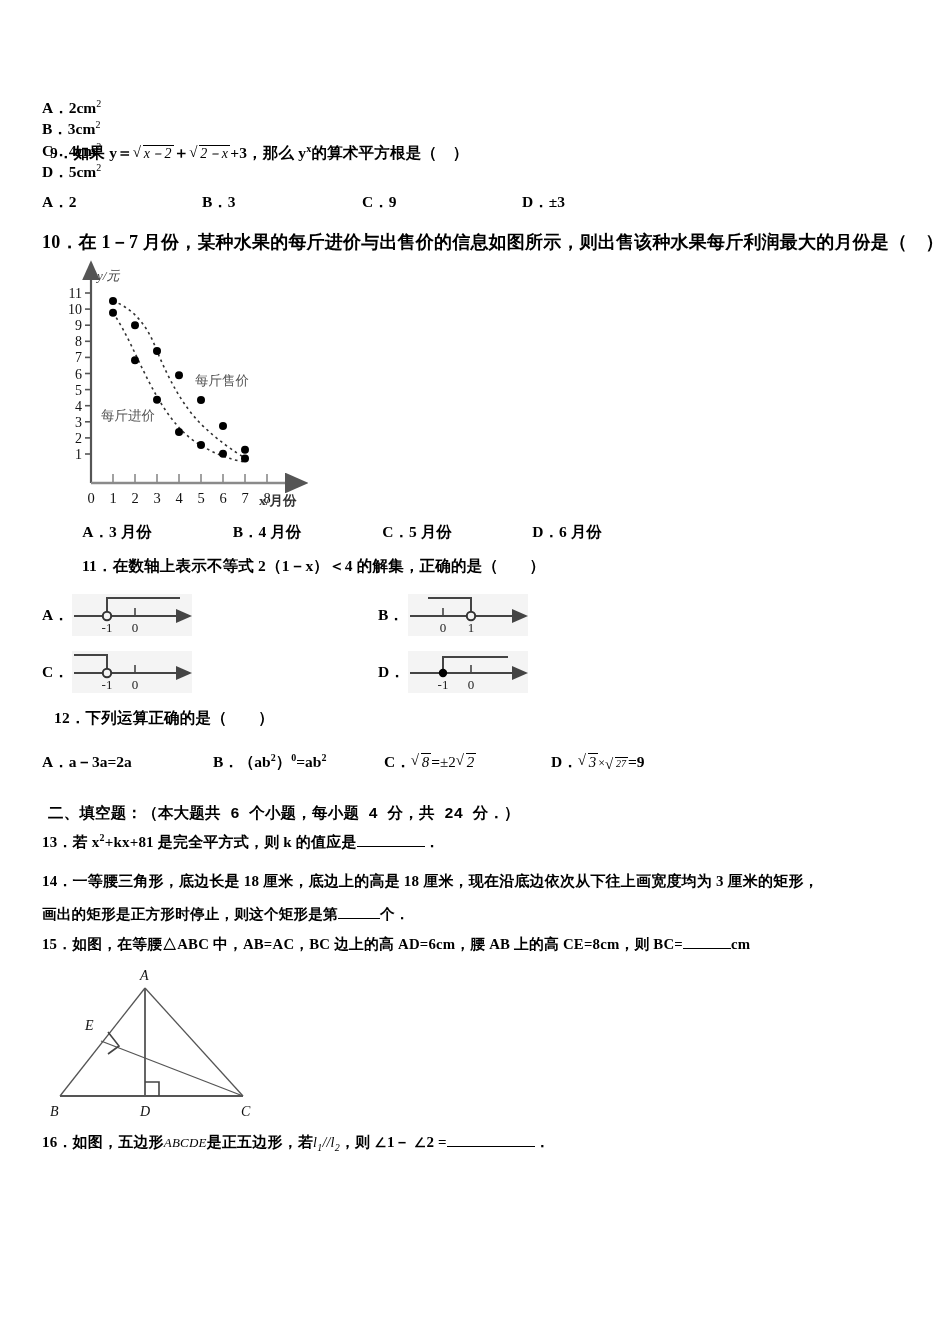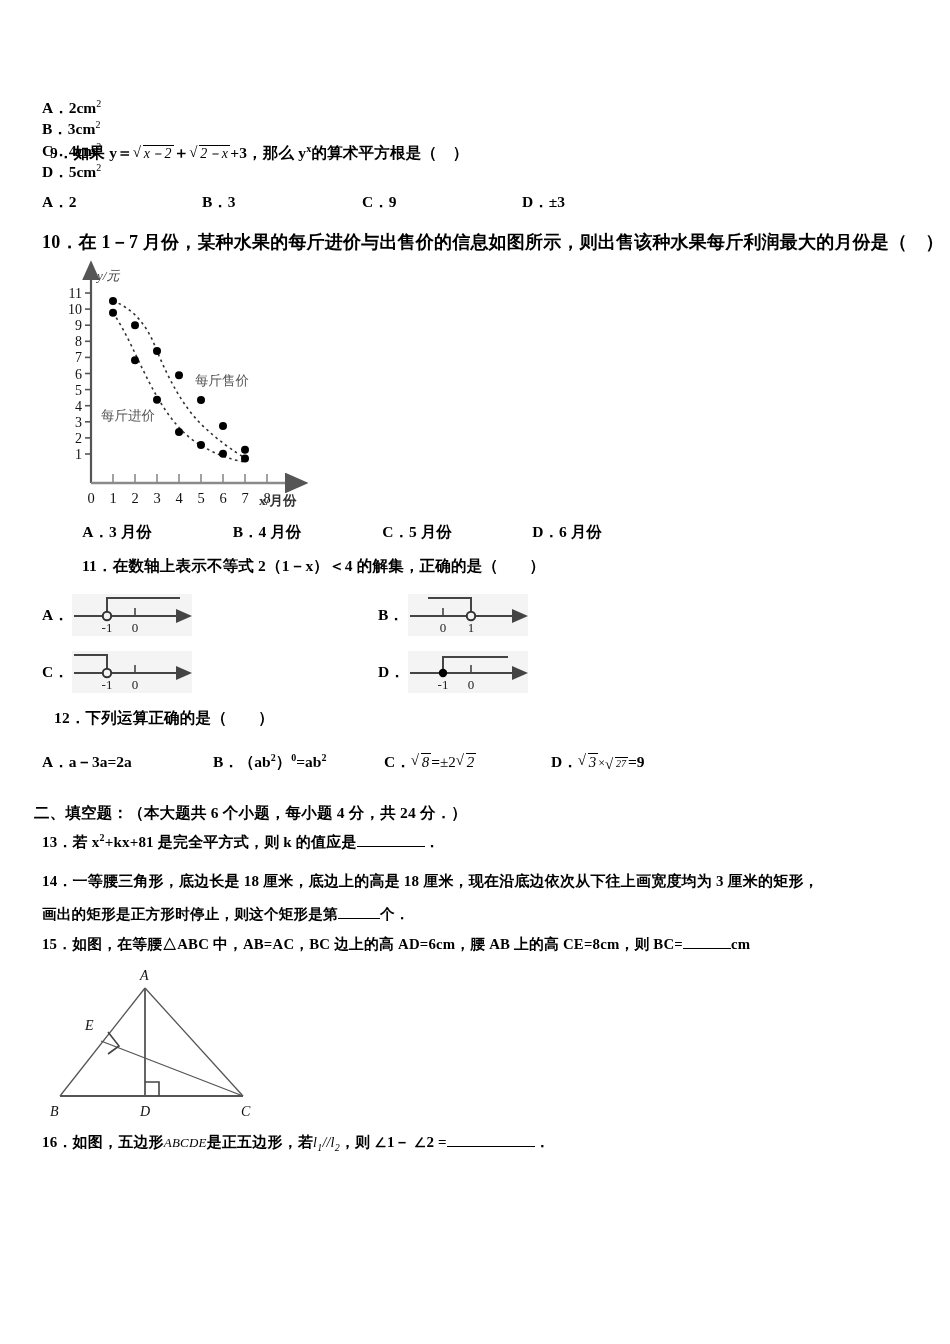--- a/index.html
+++ b/index.html
@@ -245,21 +245,21 @@
   <div class="ln opt" style="left:213px;top:752px;">
     <span>B．</span><span>（ab</span><span class="sup">2</span><span>）</span><span class="sup">0</span><span>=ab</span><span class="sup">2</span>
   </div>
   <div class="ln opt" style="left:384px;top:752px;">
     <span>C．</span><span class="rad" style="font-size:15px;"><span>8</span></span><span>=</span><span style="font-weight:normal;font-size:15px;">±2</span><span class="rad" style="font-size:15px;"><span>2</span></span>
   </div>
   <div class="ln opt" style="left:551px;top:752px;">
     <span>D．</span><span class="rad" style="font-size:15px;"><span>3</span></span><span style="font-weight:normal;font-size:12px;">×</span><span class="rad" style="font-size:10px;"><span>27</span></span><span>=9</span>
   </div>
 
-  <div class="ln q" style="left:34px;top:803px;">二、填空题：（本大题共 6 个小题，每小题 4 分，共 24 分．）</div>
+  <div class="ln q" style="left:48px;top:803px;font-family:Liberation Mono, monospace;">二、填空题：（本大题共 6 个小题，每小题 4 分，共 24 分．）</div>
 
   <div class="ln q" style="left:42px;top:832px;font-size:15px;">
     <span>13．</span><span>若 x</span><span class="sup">2</span><span>+kx+81 是完全平方式，则 k 的值应是</span><span class="blank" style="width:68px;"></span><span>．</span>
   </div>
 
   <div class="ln q" style="left:42px;top:872px;font-size:15px;">
     <span>14．</span><span>一等腰三角形，底边长是 18 厘米，底边上的高是 18 厘米，现在沿底边依次从下往上画宽度均为 3 厘米的矩形，</span>
   </div>
   <div class="ln q" style="left:42px;top:905px;font-size:14.6px;">
     <span>画出的矩形是正方形时停止，则这个矩形是第</span><span class="blank" style="width:42px;"></span><span>个．</span>

